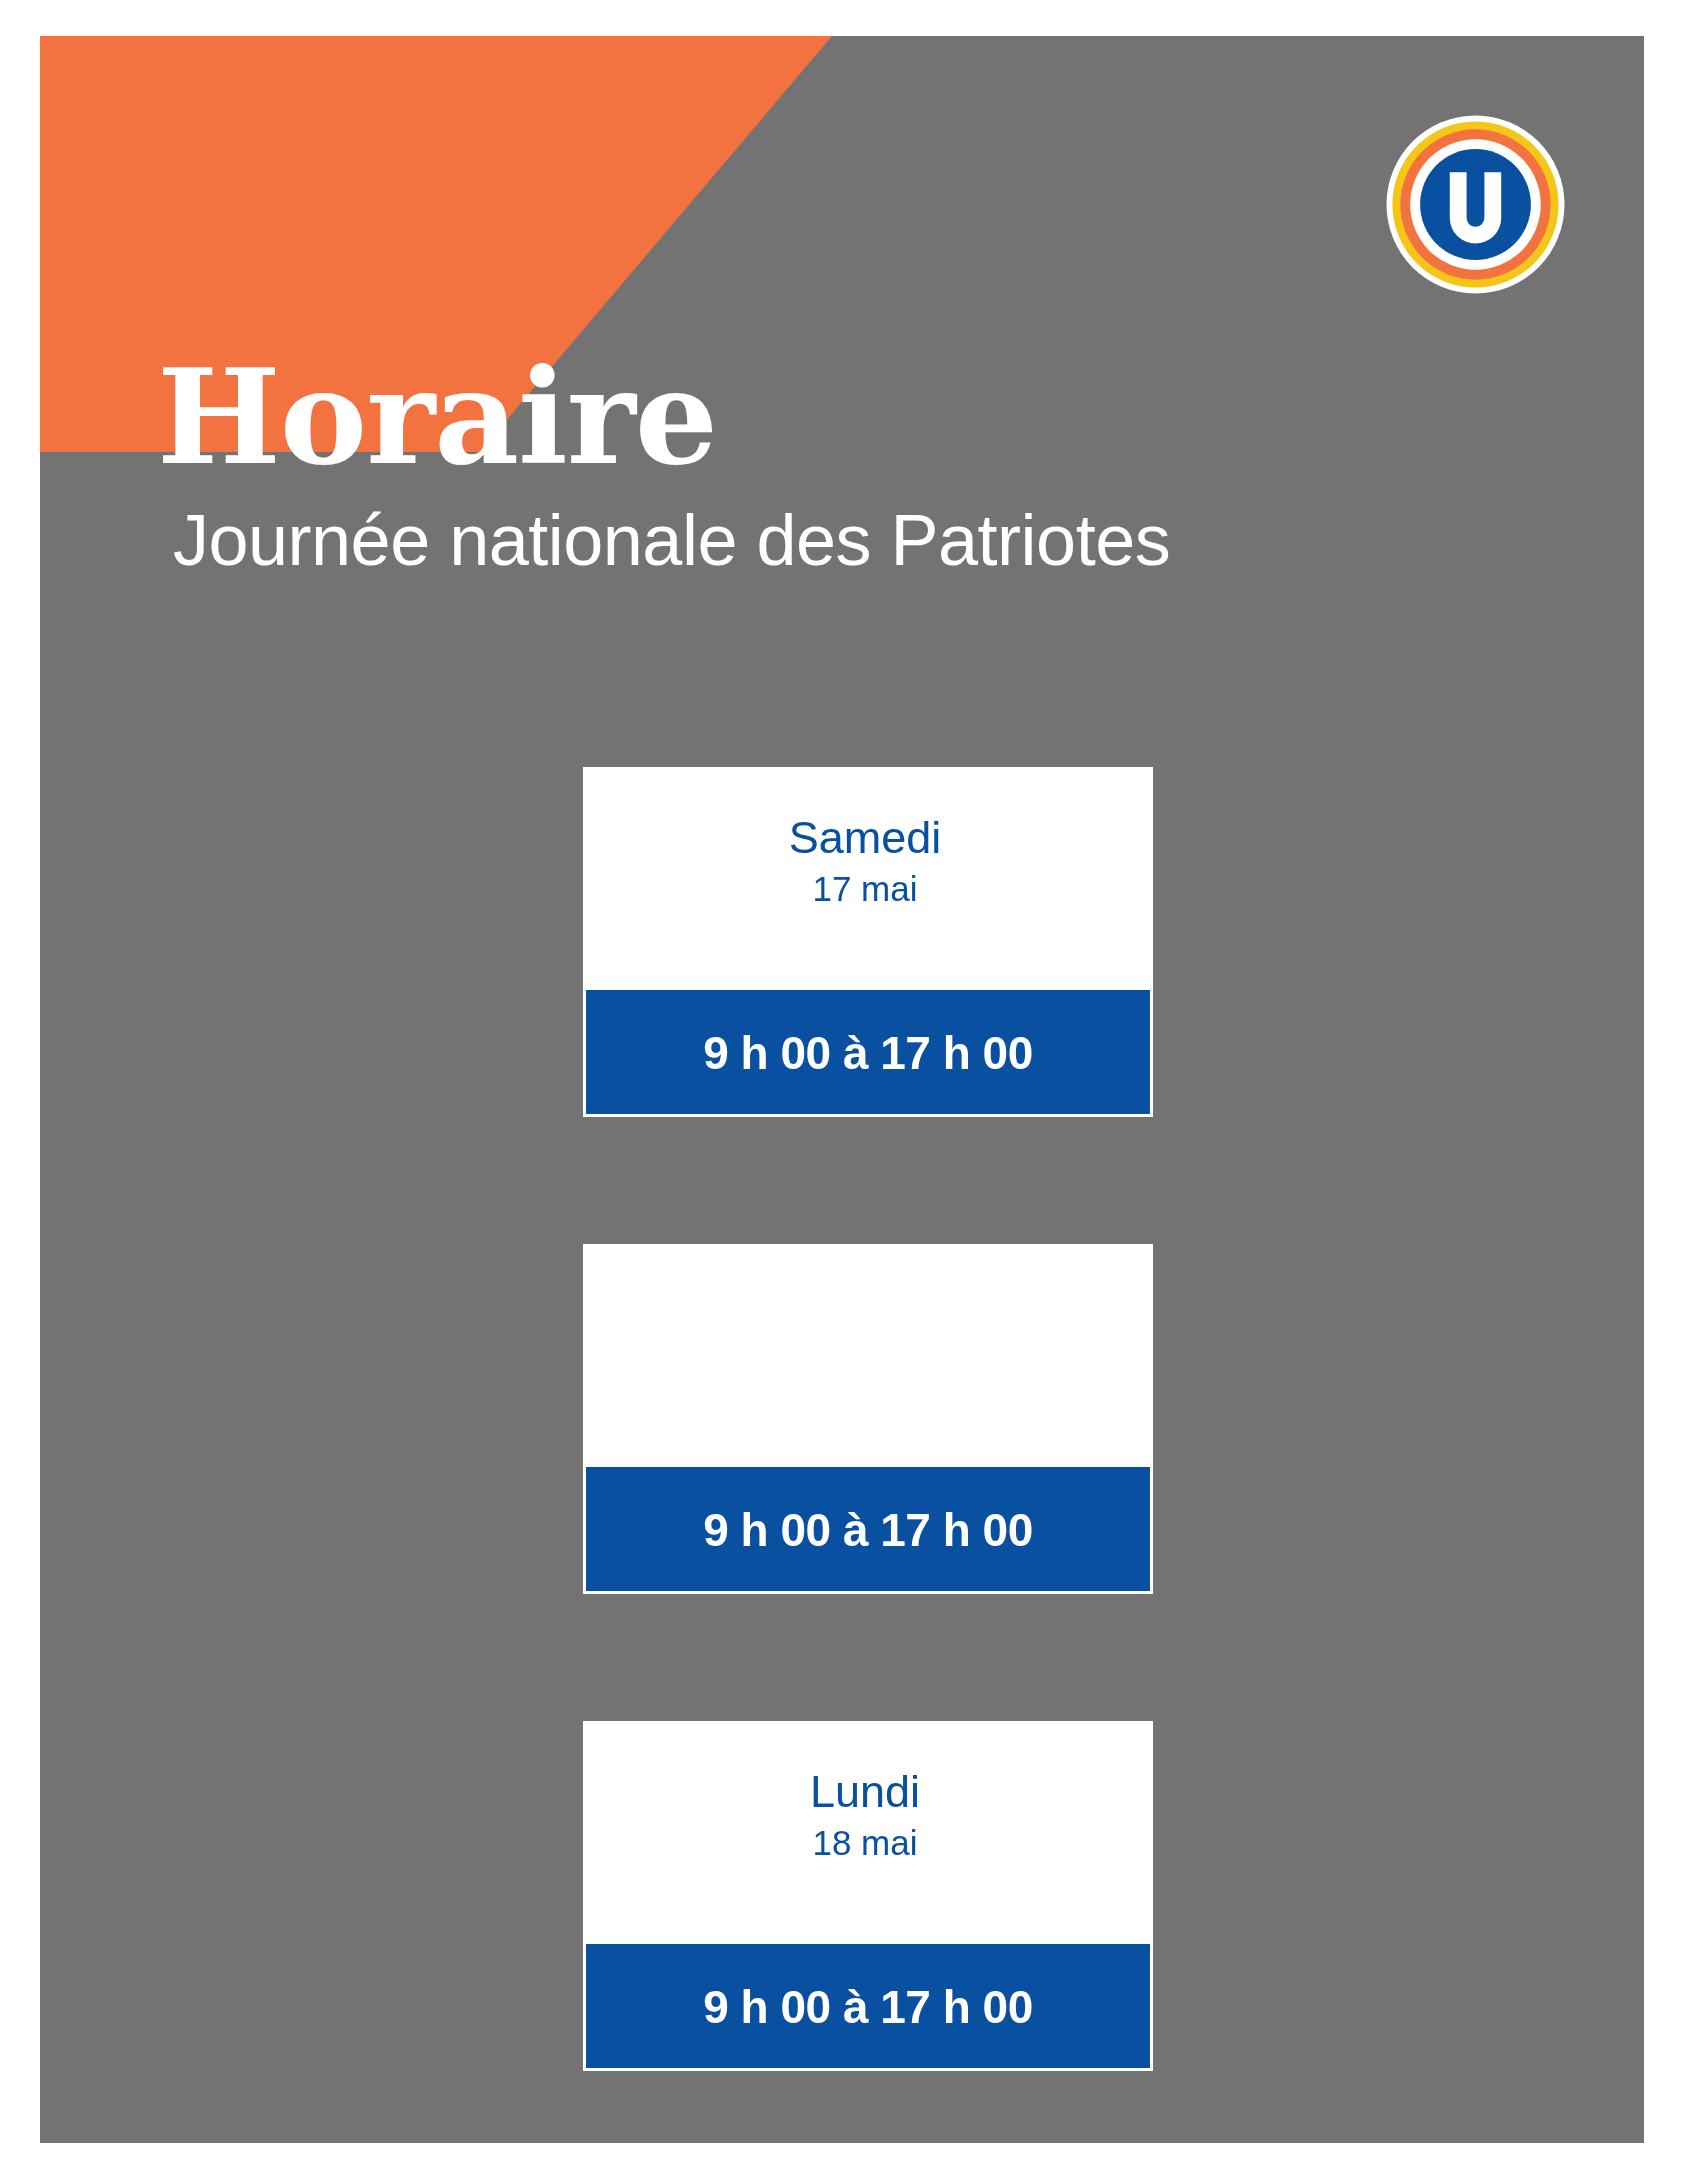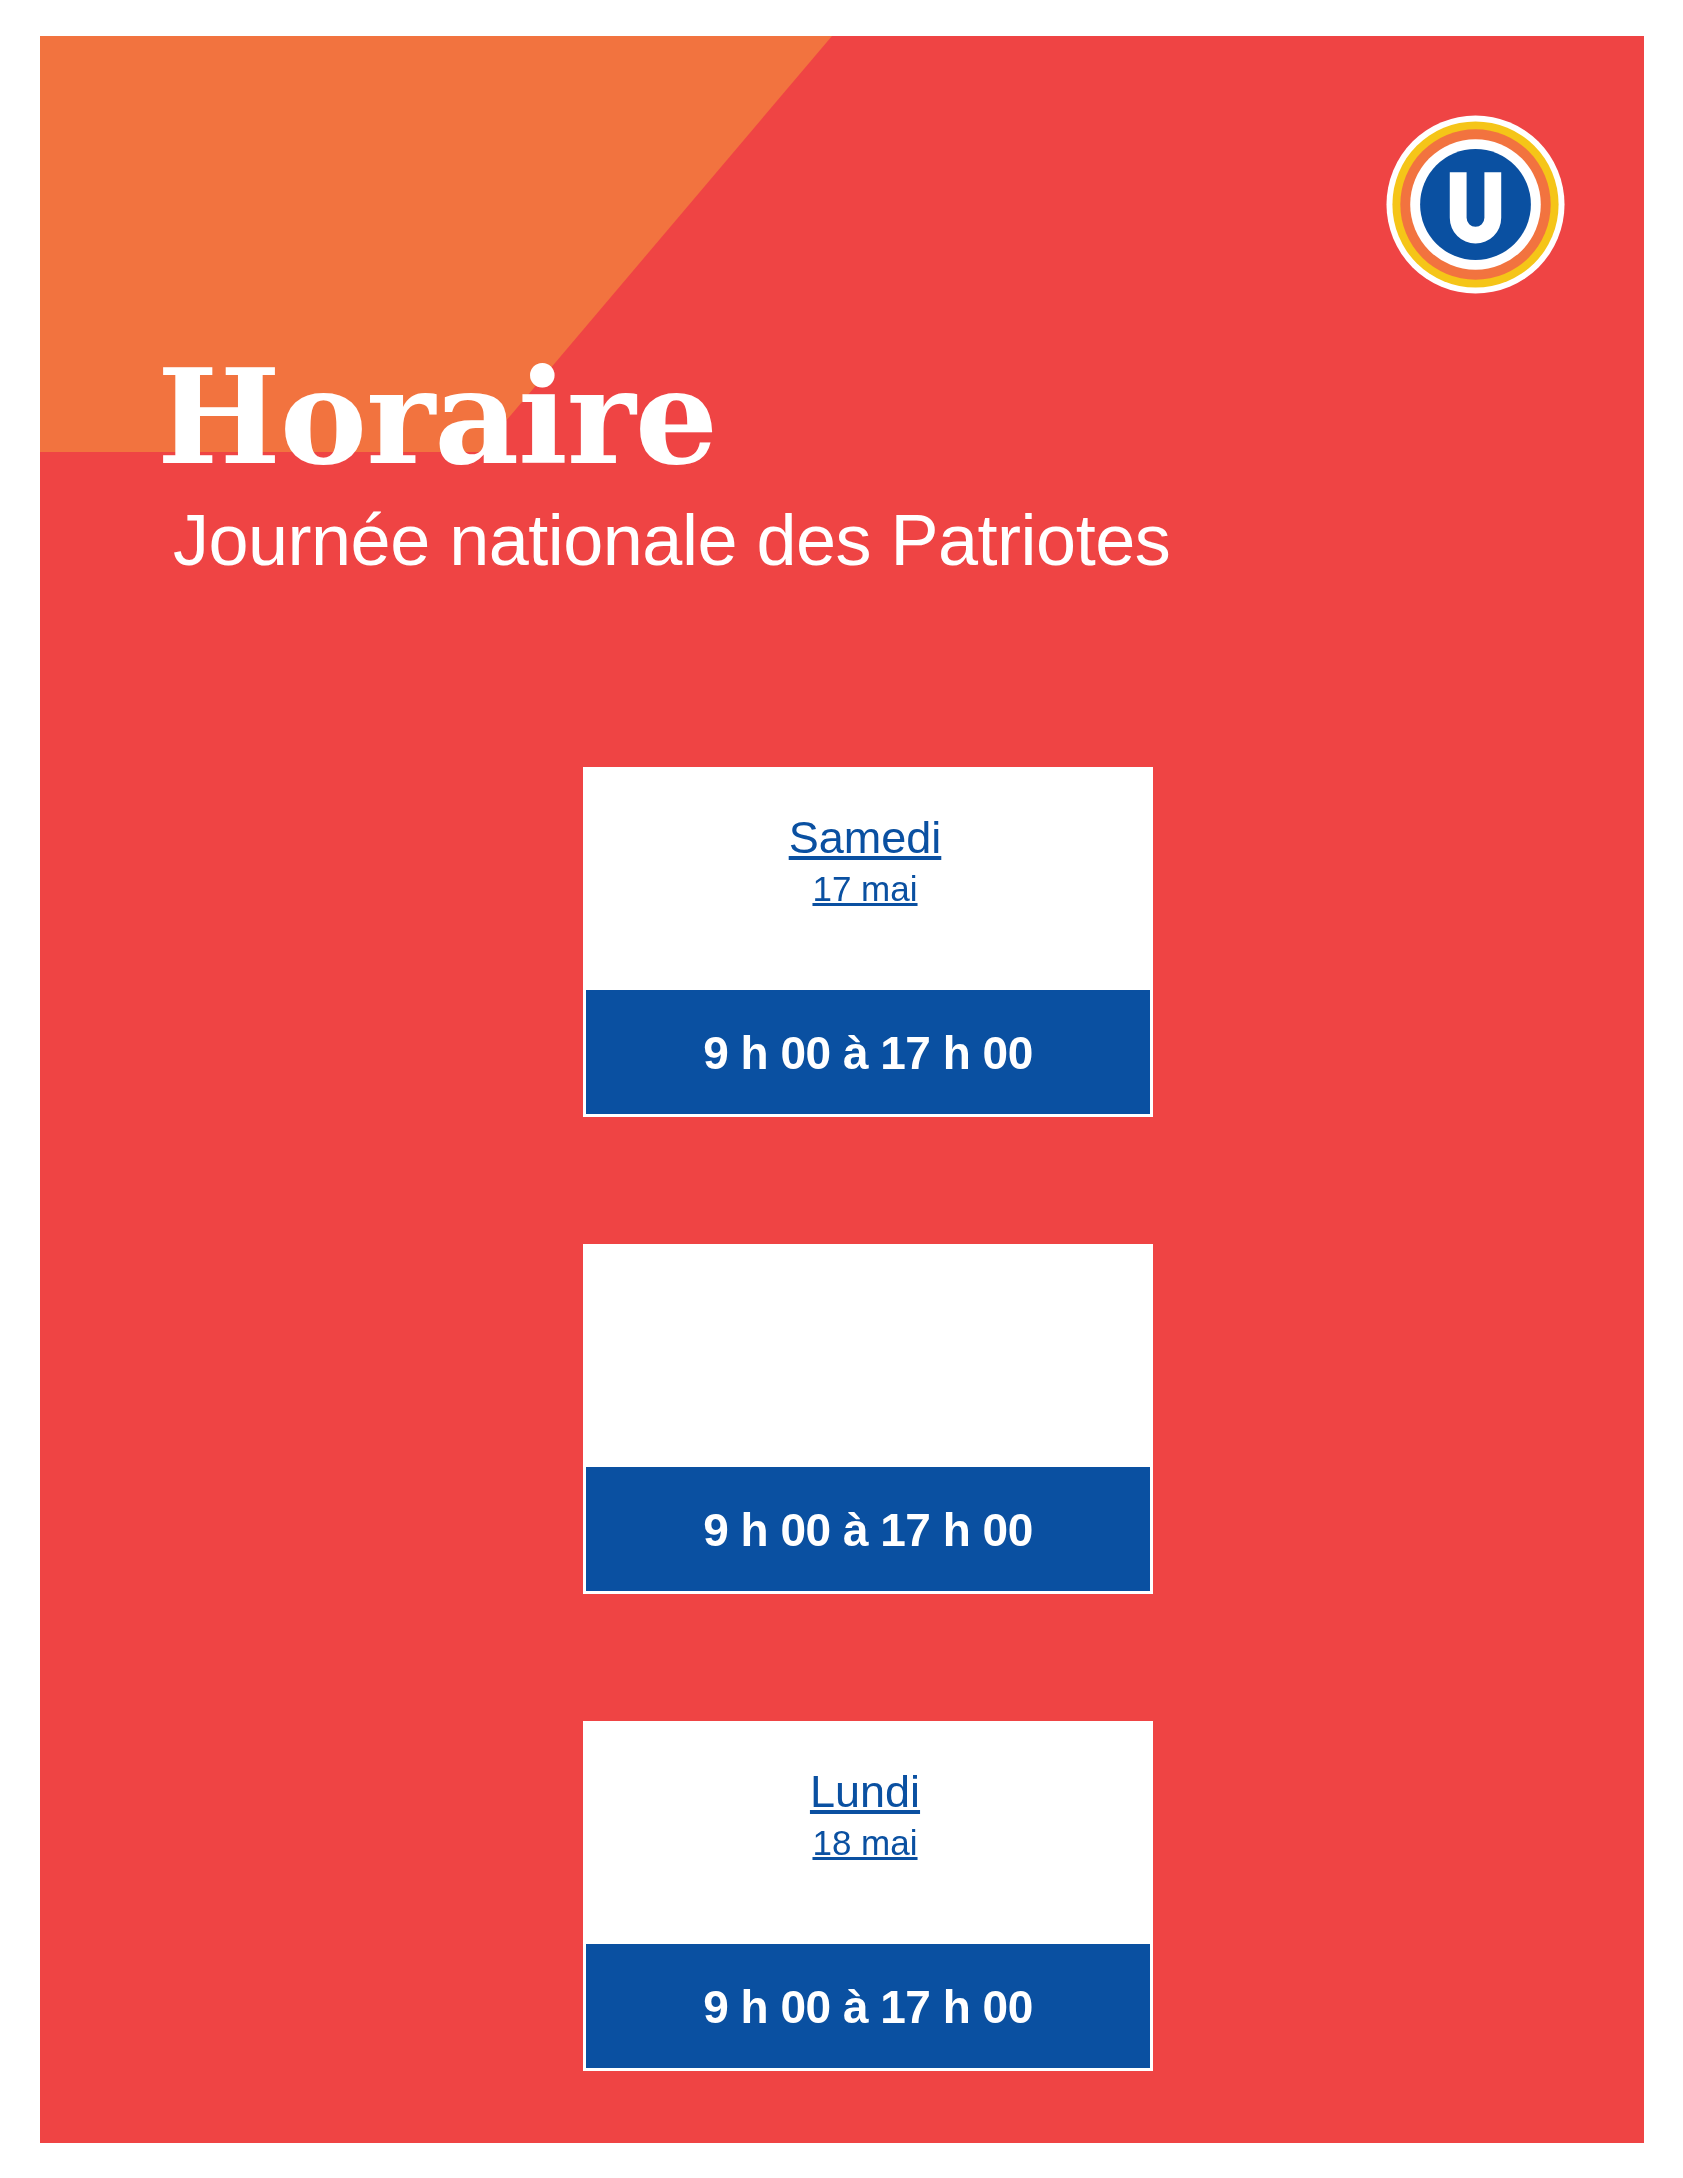--- a/index.html
+++ b/index.html
@@ -13,21 +13,21 @@
     font-family: "Liberation Sans", sans-serif;
     overflow: hidden;
   }
 
   .poster {
     position: absolute;
     left: 40px;
     top: 36px;
     width: 1604px;
     height: 2107px;
-    background: #ef4444;
+    background: #737373;
     overflow: hidden;
   }
 
   
   .corner-shape {
     position: absolute;
     left: 0;
     top: 0;
     width: 792px;
     height: 416px;
@@ -85,21 +85,20 @@
   }
   .card:last-child { margin-bottom: 0; border-radius: 25px; }
 
   .card-day {
     background: #FFFFFF;
     color: #0A50A1;
     text-align: center;
     padding: 42px 10px 36px 4px;
     box-sizing: border-box;
     height: 223px;
-    text-decoration: underline;
   }
   .card-day .day-name {
     font-size: 45px;
     font-weight: 400;
     line-height: 1.28;
     display: block;
   }
   .card-day .day-date {
     font-size: 35px;
     font-weight: 400;

